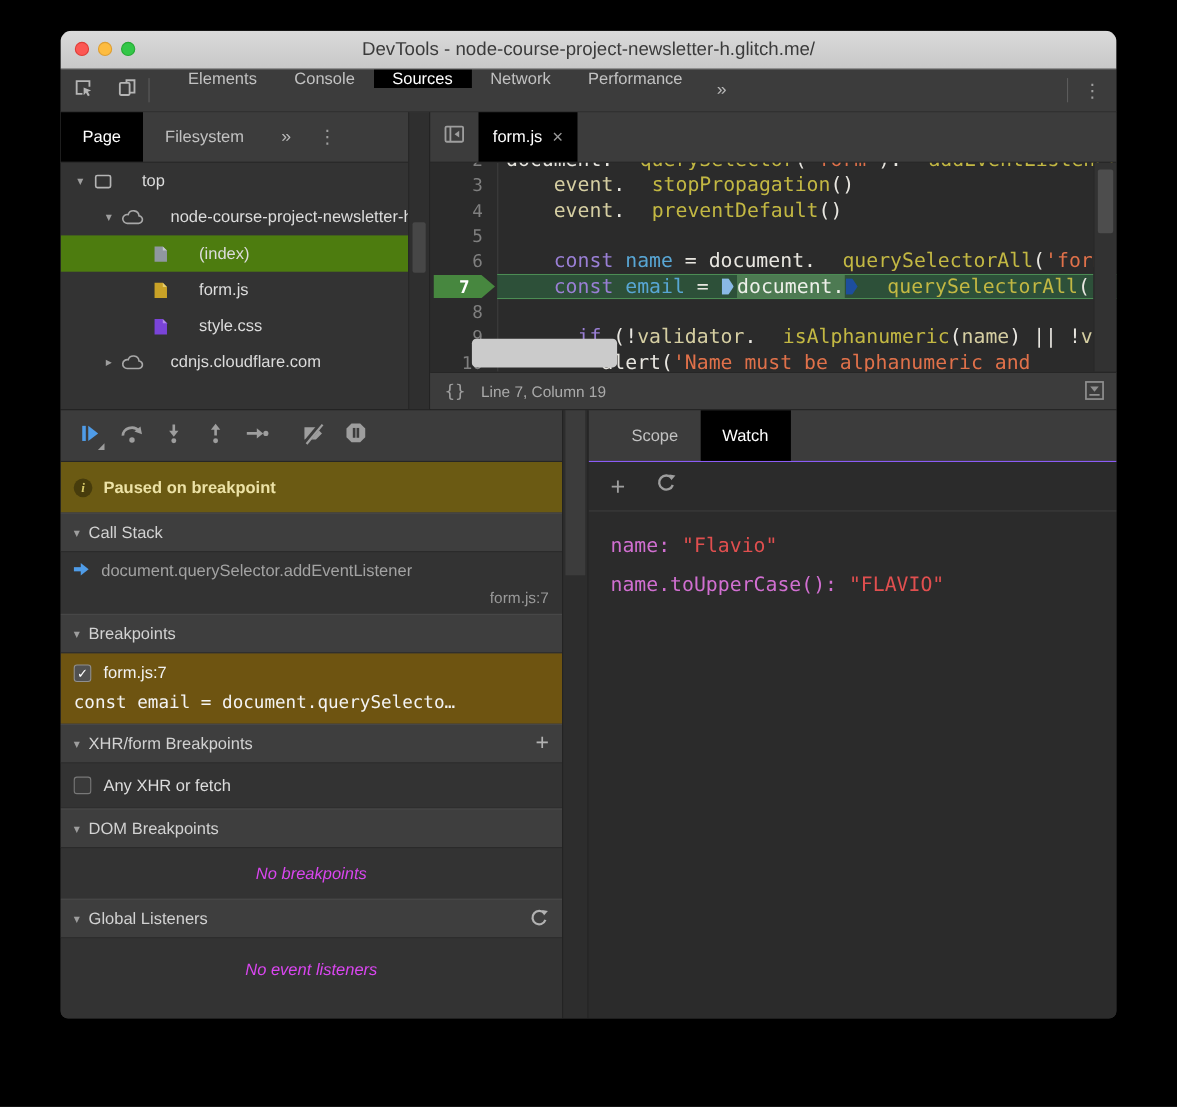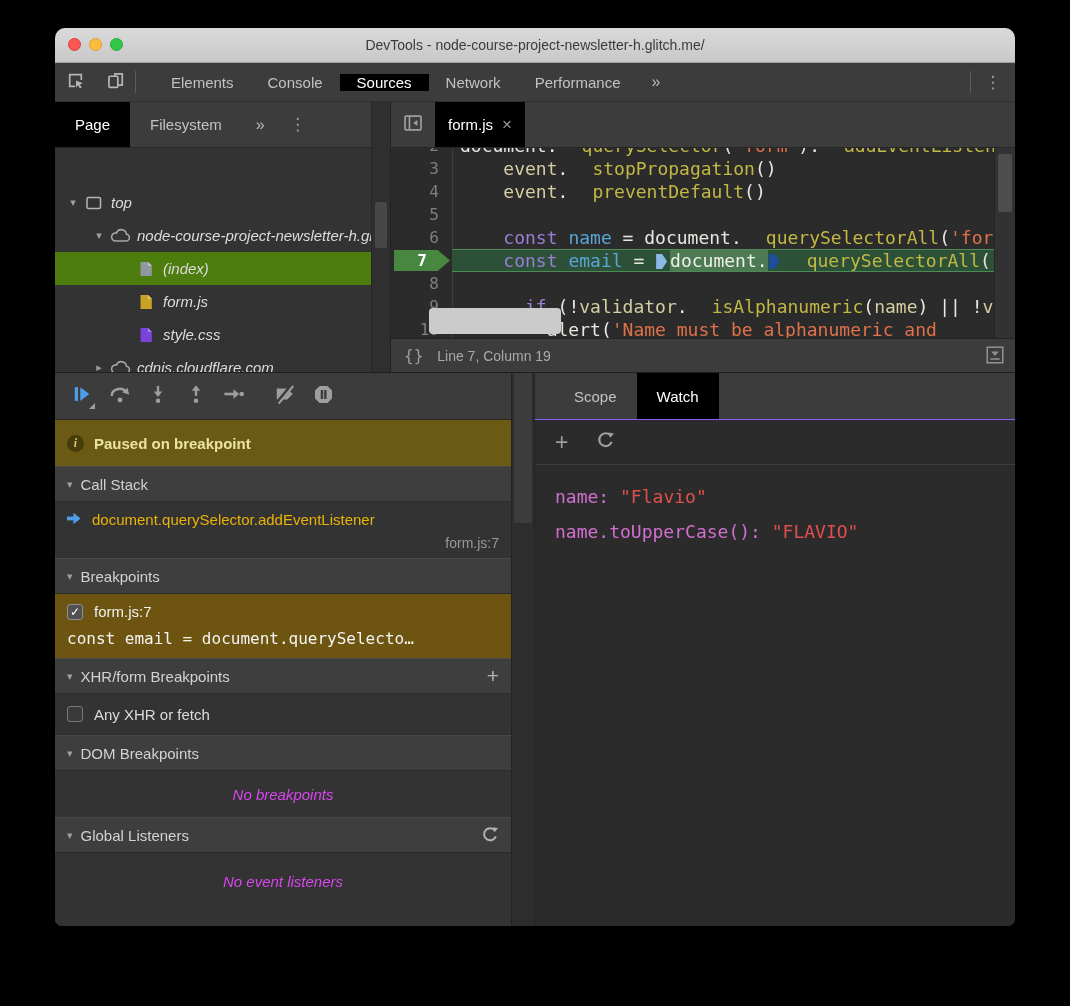--- a/index.html
+++ b/index.html
@@ -8,43 +8,43 @@
   .window{position:absolute;left:55px;top:28px;width:960px;height:898px;border-radius:10px 10px 7px 7px;
           overflow:hidden;background:#333;display:flex;flex-direction:column;}
   
   .titlebar{height:34px;flex:none;background:linear-gradient(#dadada,#c8c8c8);position:relative;
             display:flex;align-items:center;justify-content:center;border-bottom:1px solid #9f9f9f;}
   .lights{position:absolute;left:13px;top:10px;display:flex;gap:8px;}
   .light{width:13px;height:13px;border-radius:50%;}
   .light.red{background:#fc5753;border:1px solid #df3e38;box-sizing:border-box;}
   .light.yellow{background:#fdbc40;border:1px solid #de9f34;box-sizing:border-box;}
   .light.green{background:#33c748;border:1px solid #27aa35;box-sizing:border-box;}
-  .title-text{font-size:14px;color:#3b3b3b;}
+  .title-text{font-size:17px;color:#3b3b3b;}
   
   .main-toolbar{height:38px;flex:none;background:#3c3c3c;display:flex;align-items:stretch;border-bottom:1px solid #303030;}
   .icon-btn{width:40px;display:flex;align-items:center;justify-content:center;flex:none;}
-  .tabs{display:flex;align-items:center;margin-left:18px;}
+  .tabs{display:flex;align-items:flex-start;margin-left:18px;}
   .tab{padding:0 17px;display:flex;align-items:center;font-size:15px;color:#c2c2c2;white-space:nowrap;}
   .tab.active{background:#000;color:#fff;}
   .vsep{width:1px;background:#5c5c5c;margin:8px 0;flex:none;}
   .kebab{width:44px;display:flex;align-items:center;justify-content:center;color:#9e9e9e;font-size:17px;}
   .overflow-glyph{display:flex;align-items:center;padding:0 14px;color:#b8b8b8;font-size:16px;}
   .spacer{flex:1;}
   
   .sources-row{height:270px;flex:none;display:flex;background:#2b2b2b;border-bottom:1px solid #1f1f1f;}
-  .sidebar{width:335px;flex:none;background:#333;border-right:1px solid #232323;display:flex;flex-direction:column;position:relative;gap:38px;}
+  .sidebar{width:335px;flex:none;background:#333;border-right:1px solid #232323;display:flex;flex-direction:column;position:relative;}
   .subtabbar{height:45px;flex:none;background:#3c3c3c;border-bottom:1px solid #262626;display:flex;align-items:stretch;}
   .subtab{padding:0 20px;display:flex;align-items:center;font-size:15px;color:#c2c2c2;}
   .subtab.active{background:#000;color:#fff;}
   .tree{flex:1;overflow:hidden;position:relative;}
   .tree-row{height:33px;display:flex;align-items:center;font-size:15px;color:#dcdcdc;white-space:nowrap;overflow:hidden;}
   .tree-row.selected{background:#4d7c0f;}
   .tree-arrow{width:16px;flex:none;color:#9e9e9e;font-size:11px;text-align:center;}
   .tree-icon{width:26px;flex:none;display:flex;align-items:center;justify-content:center;}
-  .tree-label{margin-left:4px;font-style:italic;}
+  .tree-label{margin-left:22px;}
   .tree-scroll{position:absolute;right:0;top:0;bottom:0;width:18px;background:#2f2f2f;border-left:1px solid #272727;}
   .tree-scroll .thumb{position:absolute;top:100px;left:3px;right:3px;height:46px;background:#474747;border-radius:2px;}
   
   .editor-col{flex:1;display:flex;flex-direction:column;min-width:0;}
   .editor-tabbar{height:45px;flex:none;background:#3c3c3c;border-bottom:1px solid #262626;display:flex;align-items:stretch;}
   .collapse-btn{width:44px;display:flex;align-items:center;justify-content:center;flex:none;}
   .editor-tab{padding:0 13px;display:flex;align-items:center;background:#000;color:#fff;font-size:15px;gap:9px;}
   .tab-close{color:#9a9a9a;font-size:17px;line-height:1;}
   .code-area{flex:1;position:relative;overflow:hidden;background:#2b2b2b;}
   .code-area .gutter-line{position:absolute;left:61px;top:0;bottom:0;width:1px;background:#3e3e3e;}
@@ -78,21 +78,21 @@
   .banner{height:46px;flex:none;background:#6b5a13;display:flex;align-items:center;gap:10px;padding-left:12px;
           color:#ece2a6;font-size:15px;font-weight:bold;}
   .info-badge{width:17px;height:17px;flex:none;border-radius:50%;background:#473c0c;color:#d9cb6a;
               font-family:"Liberation Serif",serif;font-style:italic;font-weight:bold;font-size:12px;
               display:flex;align-items:center;justify-content:center;}
   .sec-head{height:36px;flex:none;background:#3e3e3e;border-top:1px solid #494949;border-bottom:1px solid #2a2a2a;
             display:flex;align-items:center;padding:0 12px;color:#d2d2d2;font-size:15px;gap:8px;box-sizing:border-box;}
   .tri{color:#9e9e9e;font-size:11px;}
   .sec-action{margin-left:auto;color:#b2b2b2;font-size:21px;font-weight:normal;display:flex;align-items:center;}
   .frame-item{flex:none;padding:9px 12px 7px 12px;}
-  .frame-line1{display:flex;align-items:center;gap:10px;color:#eab308;font-size:15px;}
+  .frame-line1{display:flex;align-items:center;gap:10px;color:#a3a3a3;font-size:15px;}
   .frame-loc{text-align:right;color:#999;font-size:14px;margin-top:7px;}
   .bp-entry{flex:none;background:#6e5411;padding:9px 10px 10px 12px;}
   .bp-line1{display:flex;align-items:center;gap:11px;color:#f2f2f2;font-size:15px;}
   .bp-code{font-family:"DejaVu Sans Mono",monospace;font-size:16px;color:#f4f4f4;margin-top:9px;white-space:nowrap;overflow:hidden;}
   .checkbox{width:16px;height:16px;flex:none;box-sizing:border-box;border:1px solid #8f8f8f;border-radius:3px;
             background:#515151;color:#fff;font-size:12px;line-height:14px;text-align:center;}
   .checkbox.un{background:#3a3a3a;border-color:#787878;color:transparent;}
   .row-opt{height:40px;flex:none;display:flex;align-items:center;gap:11px;padding:0 12px;color:#dcdcdc;font-size:15px;
            border-bottom:1px solid #2c2c2c;}
   .empty-msg{height:46px;flex:none;display:flex;align-items:center;justify-content:center;

